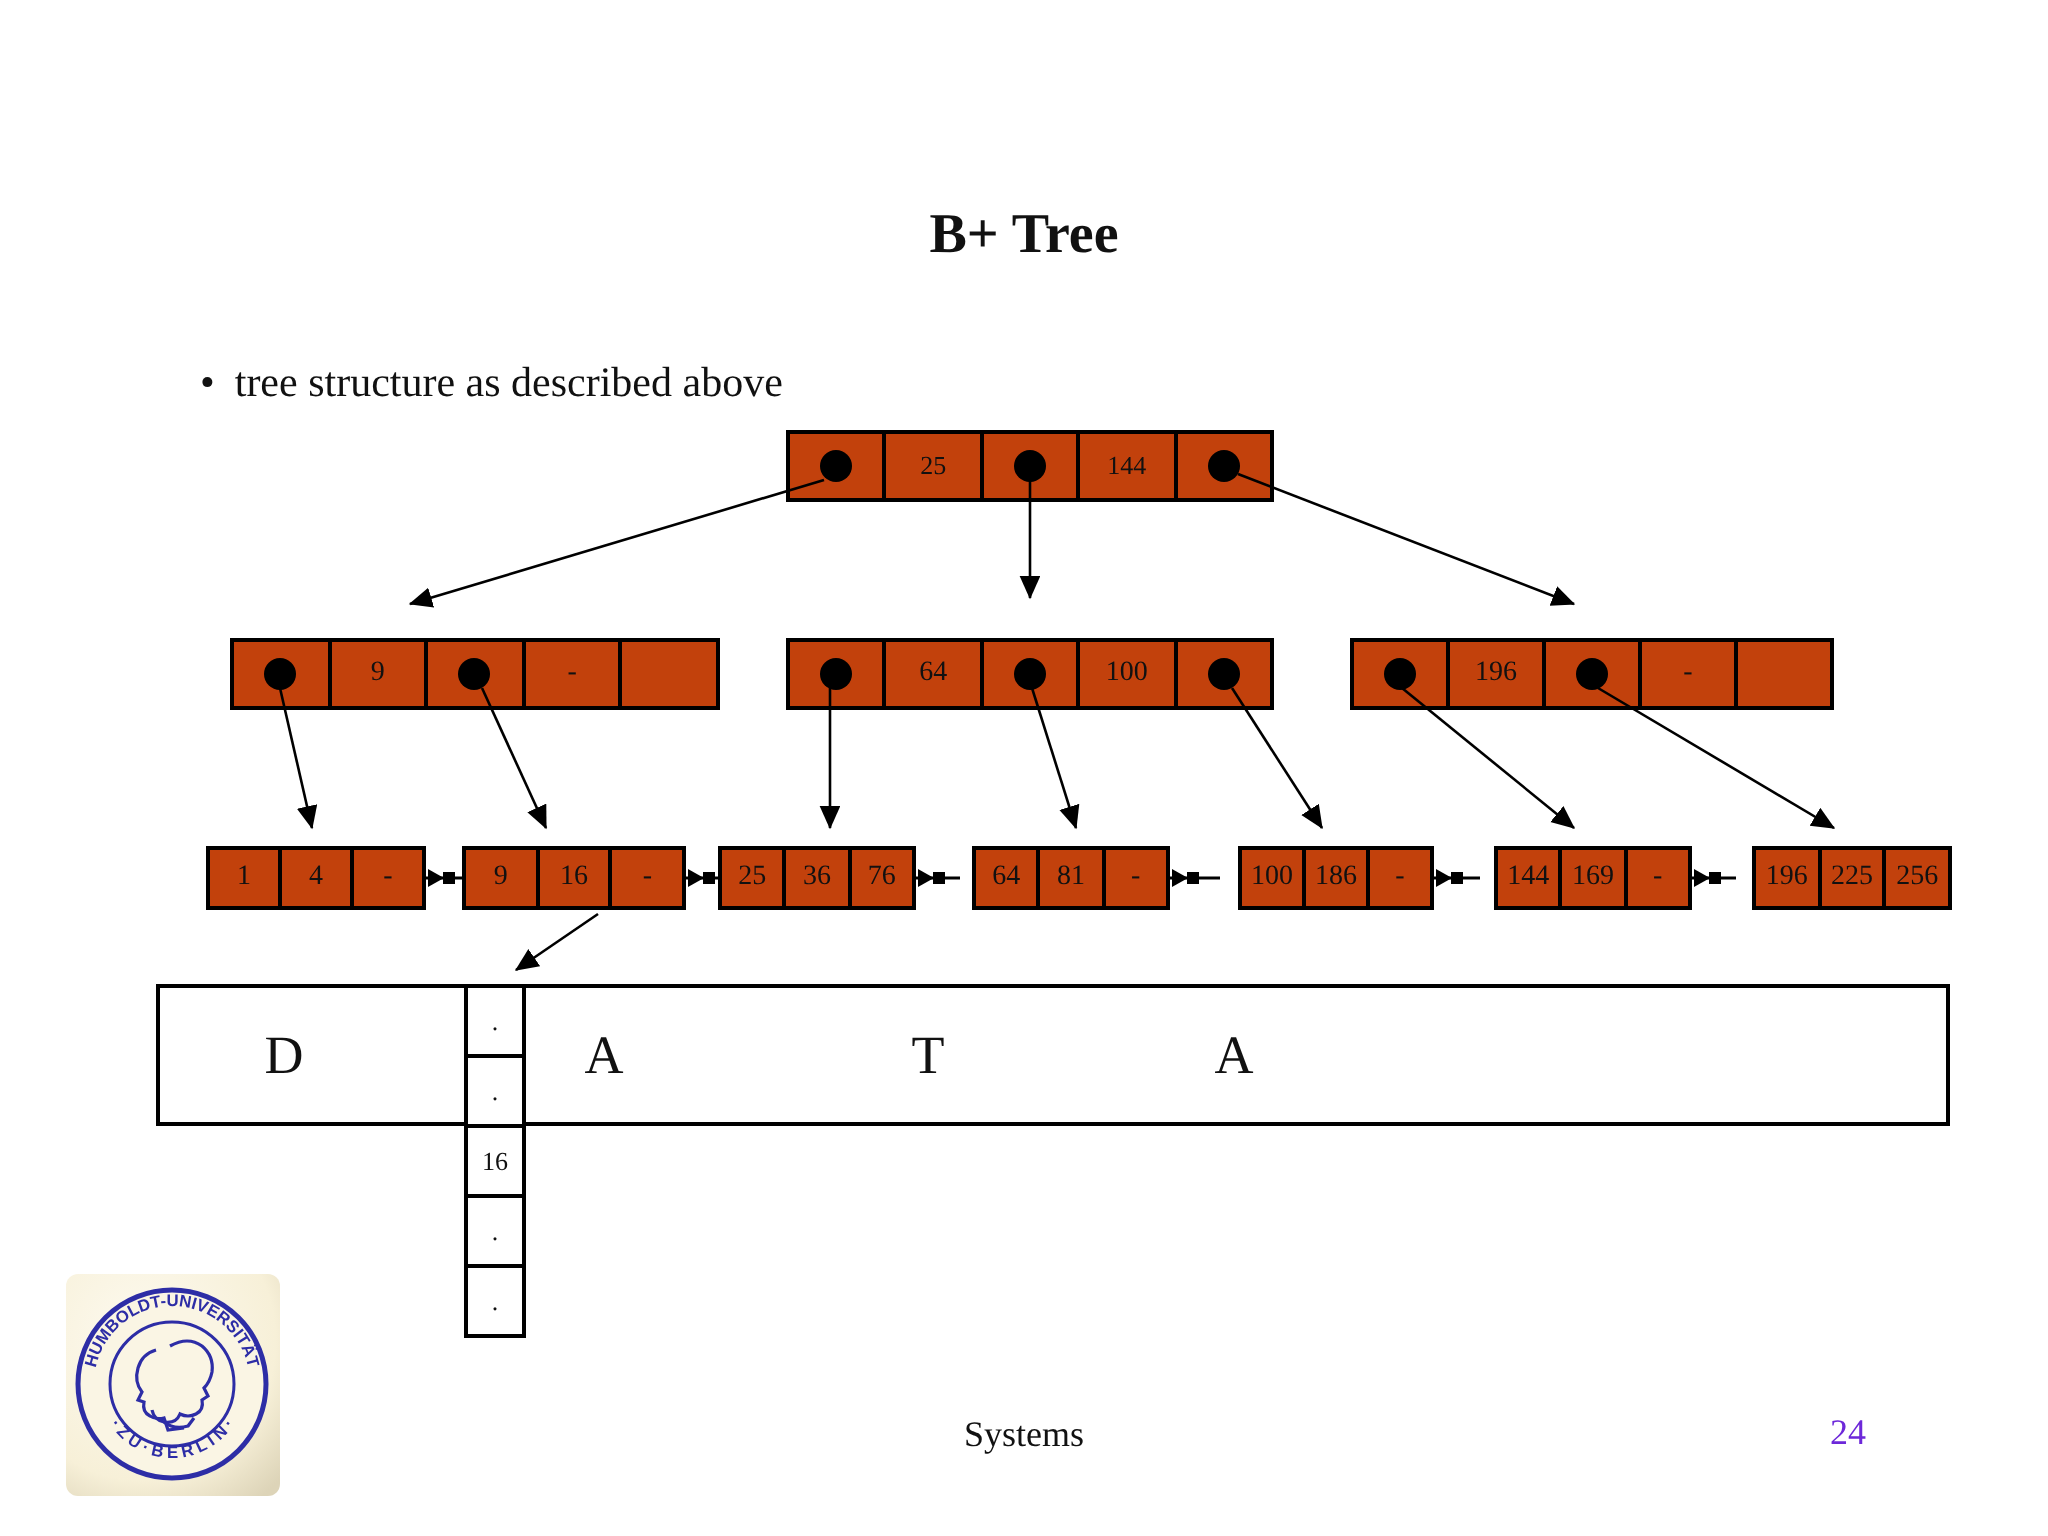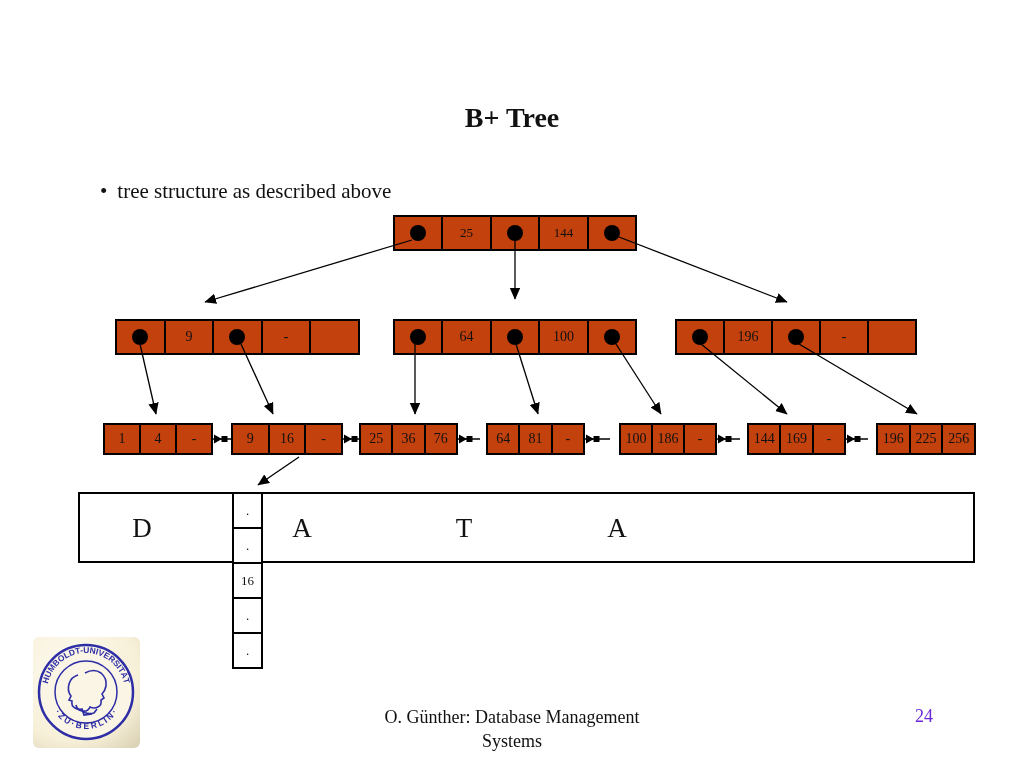--- a/index.html
+++ b/index.html
@@ -233,21 +233,20 @@
     </g>
     <g>
       <line x1="846" y1="439" x2="868" y2="439" stroke="#000" stroke-width="1.5"></line>
       <path d="M847,434.5 L855,439 L847,443.5 z" fill="#000"></path>
       <rect x="854.5" y="436" width="6" height="6" fill="#000"></rect>
     </g>
   </g>
 </svg>
 
 <div class="footer">
-  <div>O. Günther: Database Management</div>
   <div>Systems</div>
 </div>
 <div class="page-number">24</div>
 
 <svg class="logo" viewBox="0 0 107 111">
   <defs>
     <radialGradient id="lg" cx="35%" cy="30%" r="90%">
       <stop offset="0%" stop-color="#fdfaf0"></stop>
       <stop offset="70%" stop-color="#f7f0d8"></stop>
       <stop offset="100%" stop-color="#ddd4b8"></stop>

